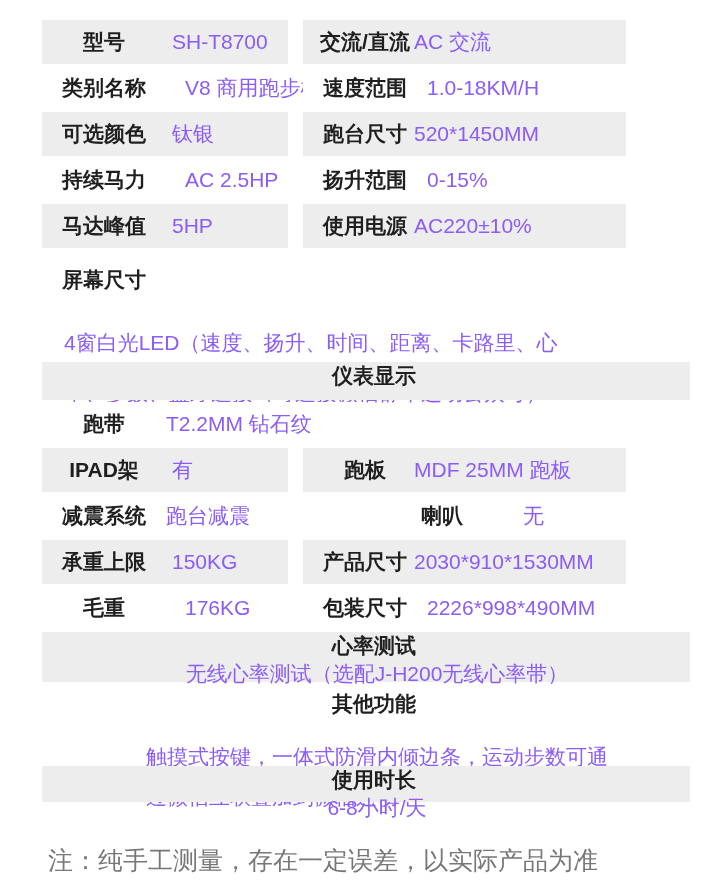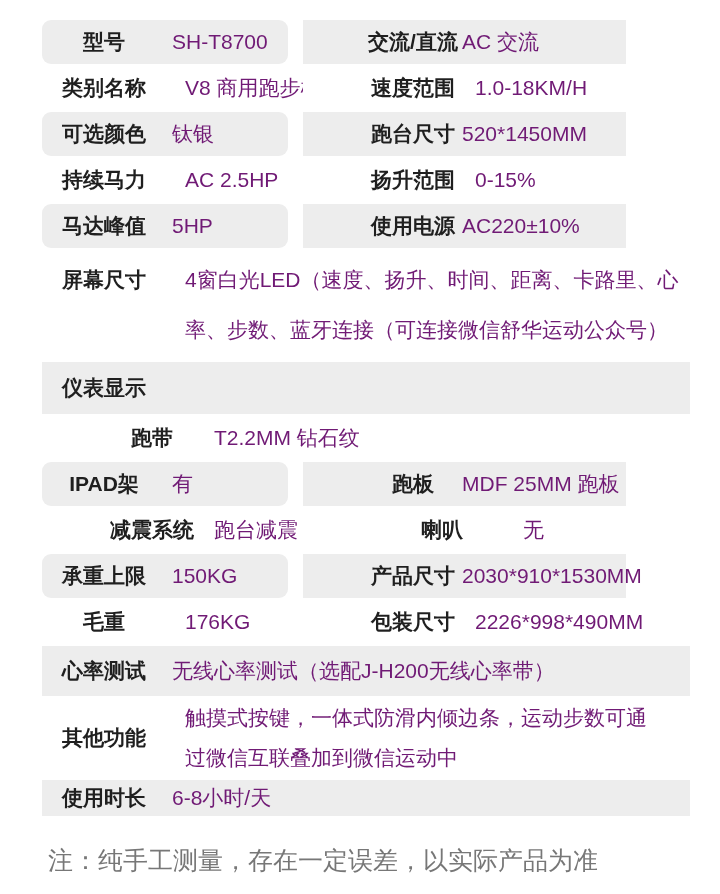--- a/index.html
+++ b/index.html
@@ -14,42 +14,42 @@
     position: absolute;
     left: 42px; top: 20px;
     width: 648px;
     display: flex;
     flex-direction: column;
     gap: 2px;
   }
   .row { display: flex; width: 100%; }
   .row.pair { gap: 15px; background: transparent; }
   .cell { display: flex; align-items: center; height: 44px; }
-  .cell.l { width: 246px; border-radius: 9px; }
-  .cell.r { width: 323px; padding-left: 48px; }
+  .cell.l { width: 246px; }
+  .cell.r { width: 323px; }
   .gray  { background: #ededed; }
   .white { background: #ffffff; gap: 13px; }
   .label {
     font-weight: bold;
     color: #1f1f1f;
     font-size: 21px;
     text-align: center;
     flex-shrink: 0;
   }
   .cell.l .label, .row.full .label { margin-left: 16px; width: 92px; }
   .cell.r .label { margin-left: 13px; width: 98px; }
   .value {
-    color: #701a75;
+    color: #8b5cf6;
     font-size: 21px;
     white-space: nowrap;
   }
   .cell.l .value, .row.full .value { margin-left: 22px; }
   .cell.r .value { }
-  .row.full { align-items: center; }
-  .row.full.h54 { height: 52px; }
+  .row.full { align-items: center; flex-direction: column; }
+  .row.full.h54 { height: 38px; }
   .row.full.h50 { height: 50px; }
   .row.full.h48 { height: 36px; }
   .row.full.tall-a {
     height: 110px;
     align-items: flex-start;
     padding-top: 5px;
     line-height: 50px;
   }
   .row.full.tall-b {
     height: 80px;

